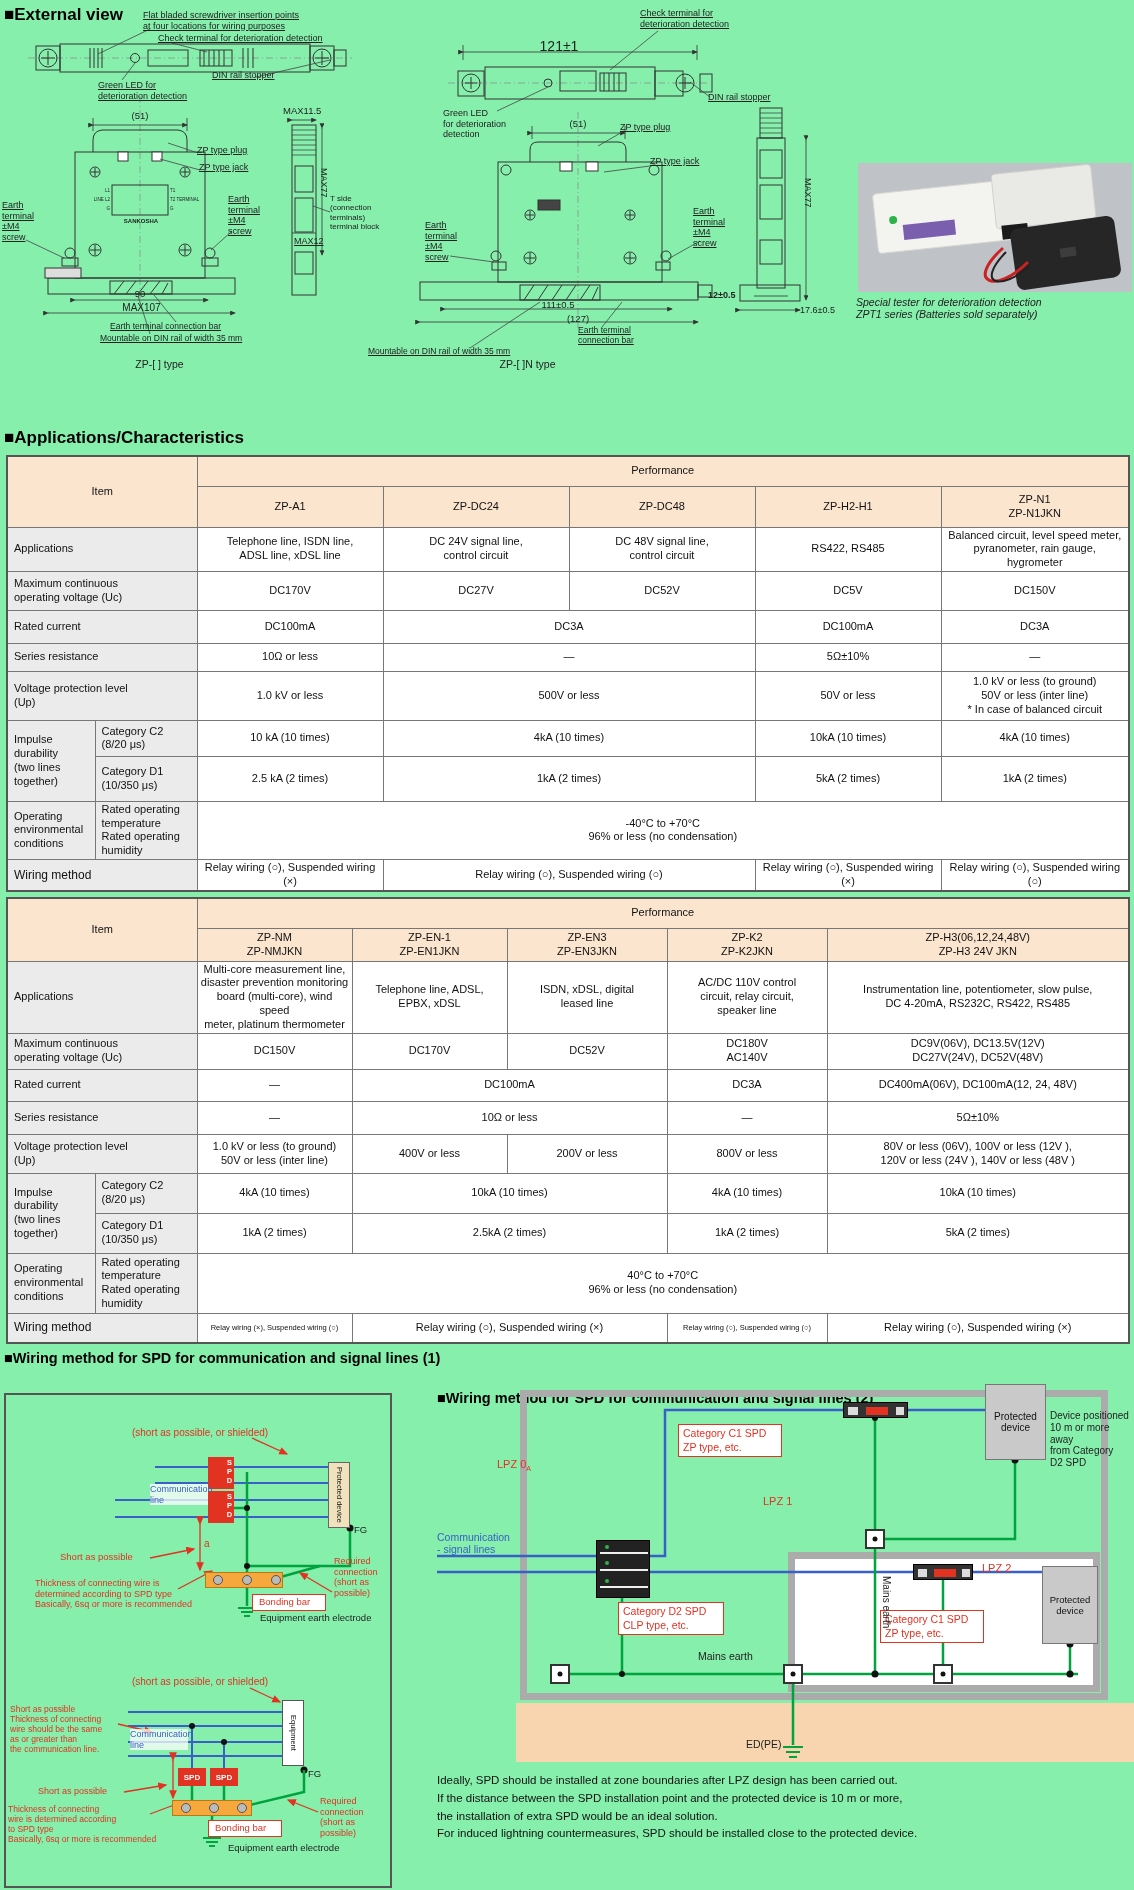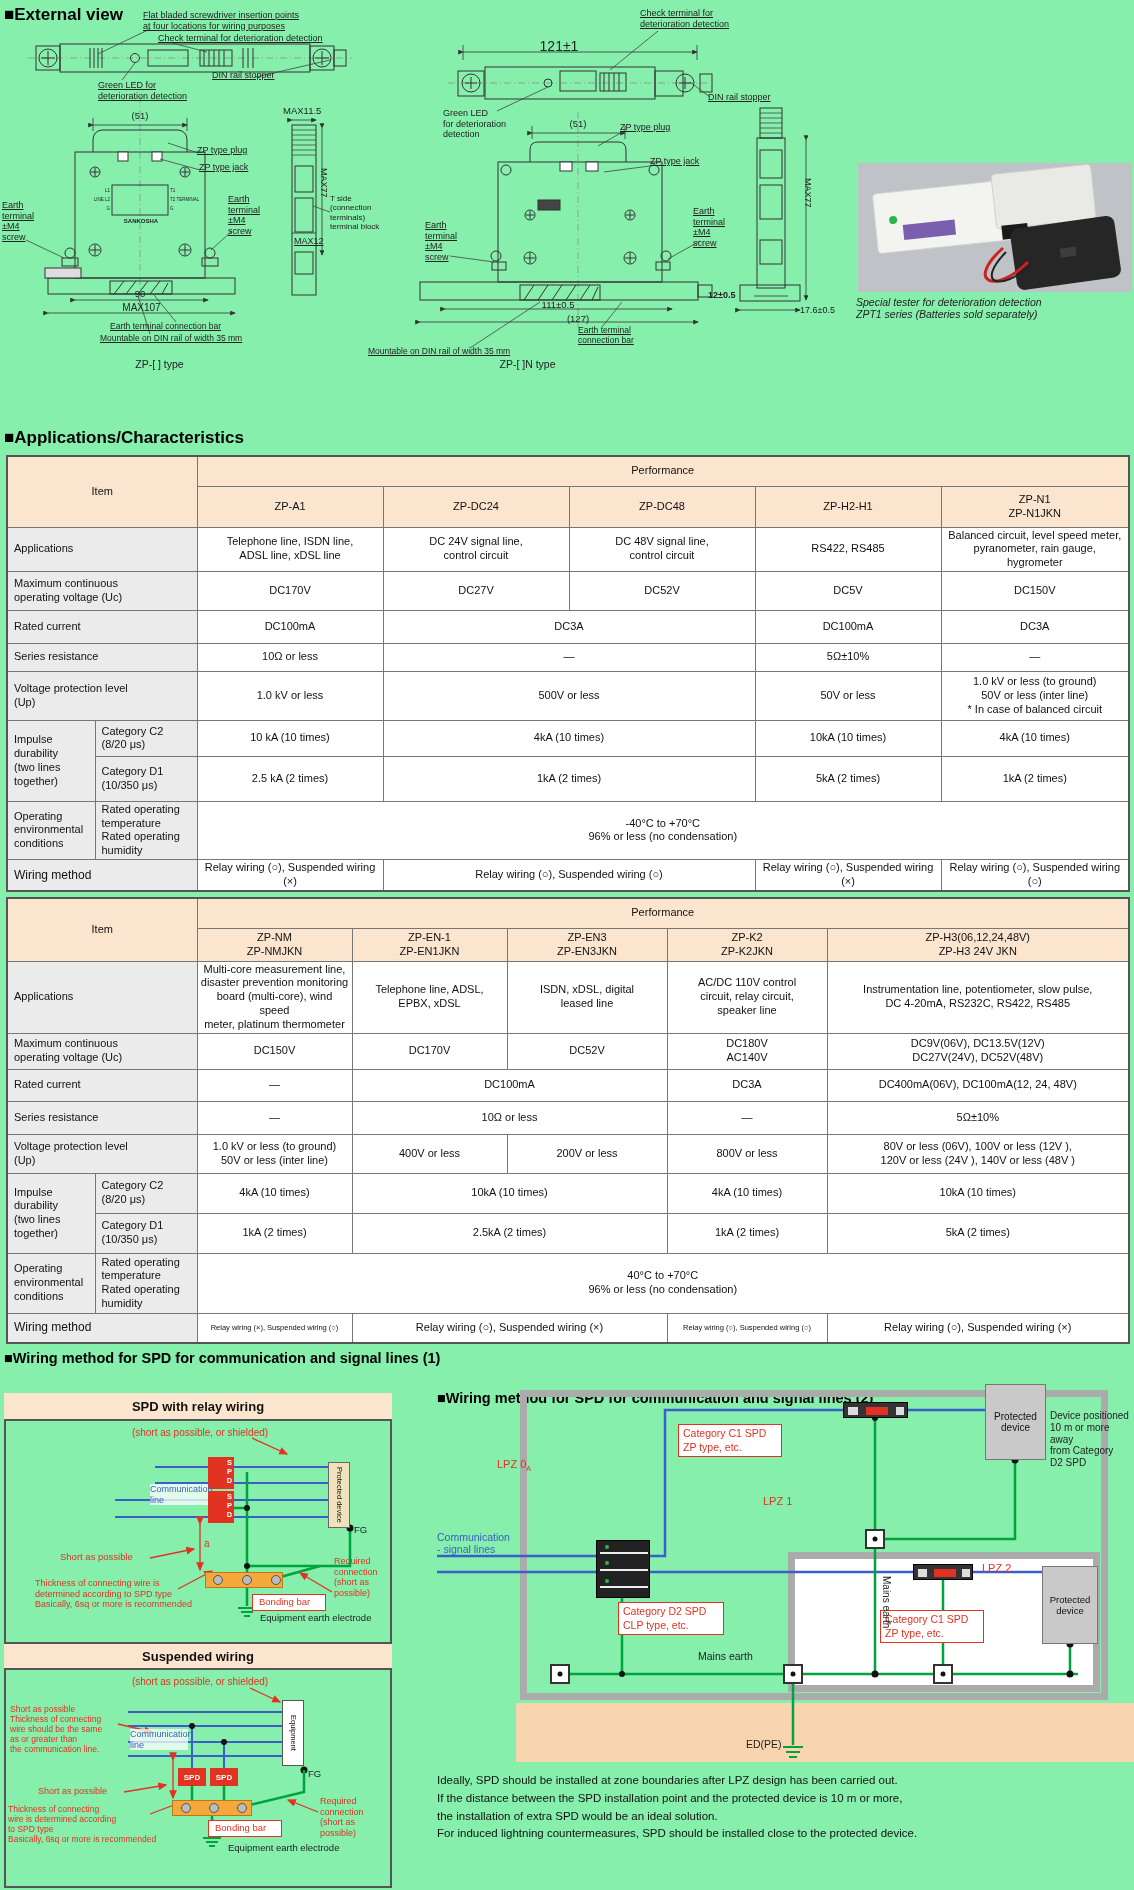--- a/index.html
+++ b/index.html
@@ -577,22 +577,20 @@
       <th class="lab" colspan="2" style="font-size:12px">Wiring method</th>
       <td style="font-size:7.5px">Relay wiring (×), Suspended wiring (○)</td>
       <td colspan="2" class="sm10">Relay wiring (○), Suspended wiring (×)</td>
       <td style="font-size:7.5px">Relay wiring (○), Suspended wiring (○)</td>
       <td class="sm10">Relay wiring (○), Suspended wiring (×)</td>
     </tr>
   </tbody>
     </table>
 
   <div class="box" style="left:4px;top:1393px;width:388px;height:495px;border:2px solid #555;"></div>
-  <div class="panelhdr" style="left:4px;top:1393px;width:388px;height:28px;border-top:none;">SPD with relay wiring</div>
-  <div class="panelhdr" style="left:4px;top:1642px;width:388px;height:28px;">Suspended wiring</div>
 
   <div class="box" style="left:516px;top:1703px;width:618px;height:59px;background:#f8d5ae;"></div>
   <div class="box" style="left:520px;top:1390px;width:588px;height:310px;border:7px solid #ababab;"></div>
   <div class="box" style="left:788px;top:1552px;width:312px;height:140px;border:7px solid #ababab;background:#fff;"></div>
 
   <svg width="1134" height="550" viewBox="0 0 1134 550" style="top:1340px;">
     <defs>
       <marker id="ra" markerWidth="8" markerHeight="8" refX="6" refY="3" orient="auto">
           <path d="M0,0 L7,3 L0,6 Z" fill="#e23222"></path>
         </marker>

